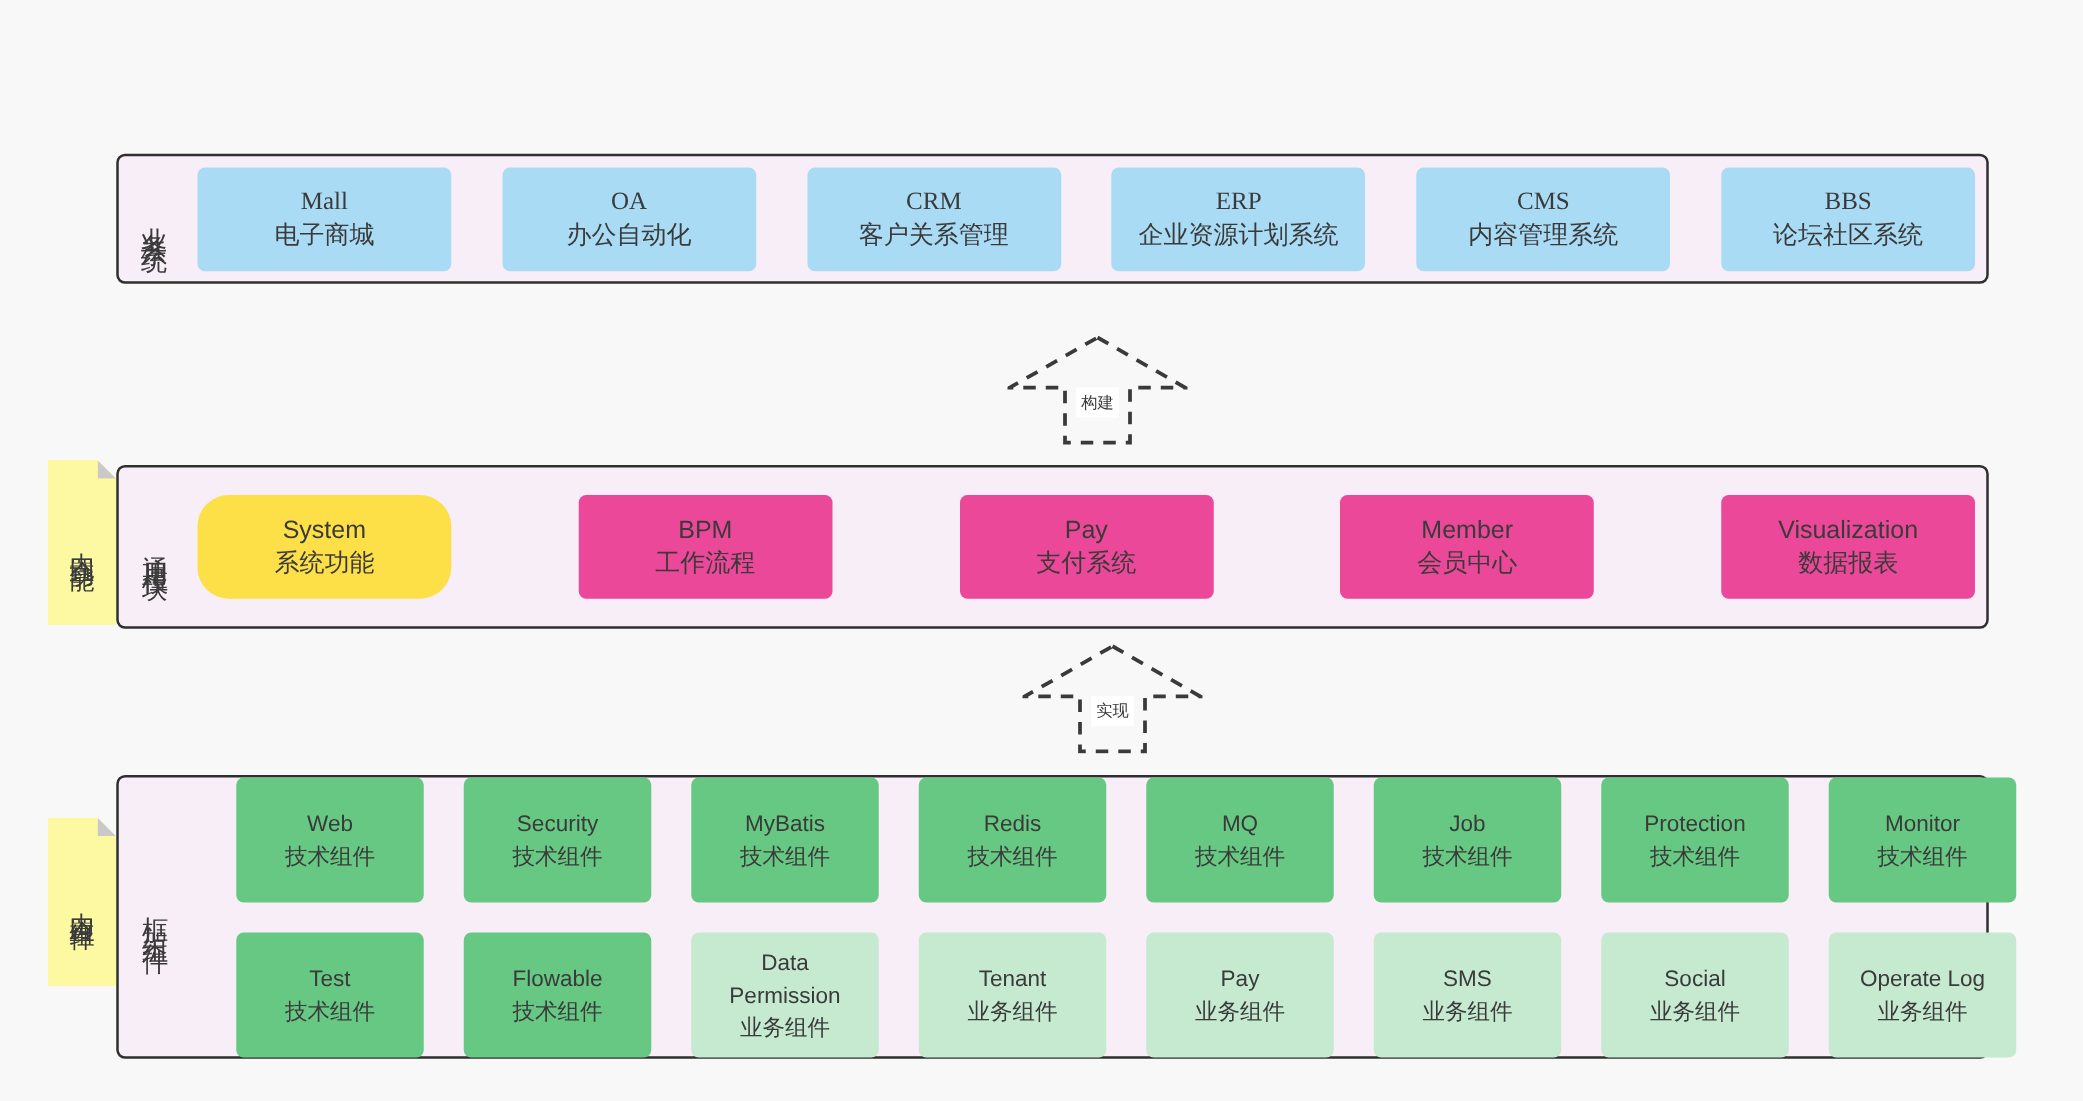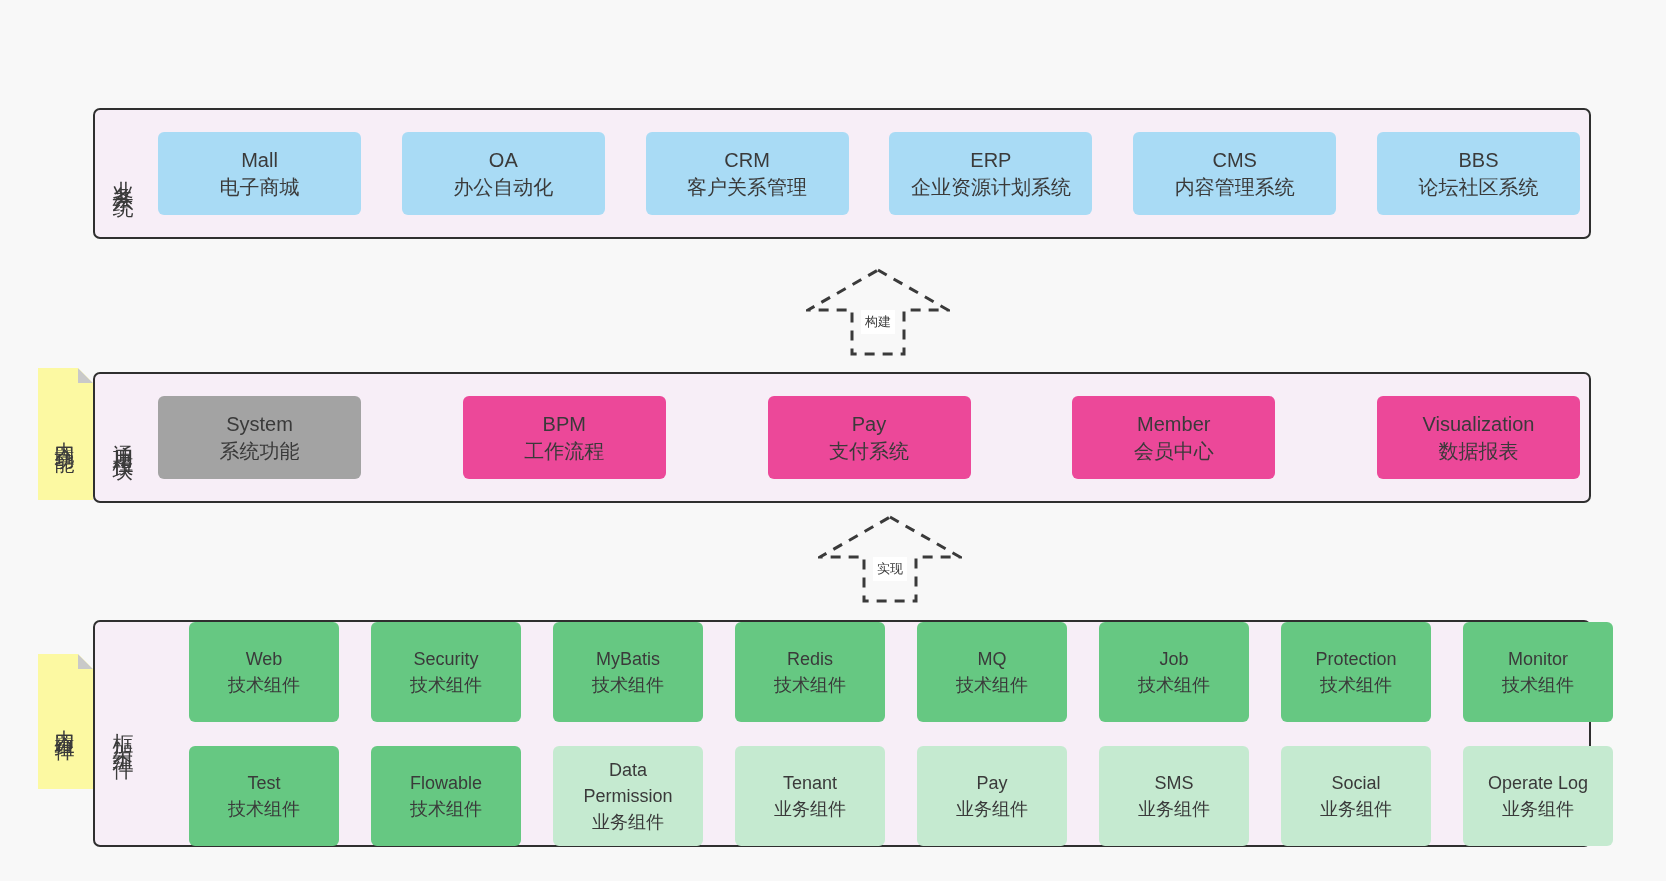--- a/index.html
+++ b/index.html
@@ -7,21 +7,21 @@
   body {
     width:1666px; height:881px; position:relative; overflow:hidden;
     background:#f8f8f8; color:#3a3a3a;
     font-family:"Liberation Sans","DejaVu Sans",sans-serif;
   }
   .section {
     position:absolute; left:93px; width:1498px;
     background:#f7eef7; border:2px solid #2f2f2f; border-radius:7px;
     display:flex; align-items:stretch; z-index:1;
   }
-  #sec-business   { top:108px; height:131px; }
+  #sec-business   { top:123px; height:104px;font-family:Liberation Serif, serif; }
   #sec-modules    { top:372px; height:131px; }
   #sec-components { top:620px; height:227px; }
   .v-label {
     writing-mode:vertical-rl; text-orientation:upright;
     font-size:21px; letter-spacing:5px; color:#3a3a3a;
     margin-left:12px; width:32px; text-align:center;
     display:flex; align-items:center; justify-content:center;
   }
   .v-label.tall { letter-spacing:9px; }
   .boxes-area {
@@ -30,21 +30,21 @@
   }
   #sec-components .boxes-area { padding:0 33px 0 18px; }
   .box-row { display:flex; justify-content:space-between; }
   .box {
     border-radius:6px; display:flex; flex-direction:column;
     align-items:center; justify-content:center; text-align:center;
   }
   .box.w6 { width:203px; height:83px; font-size:20px; line-height:27px; padding:0 8px; }
   .box.w8 { width:150px; height:100px; font-size:18px; line-height:26px; padding:16px 12px;margin-left:32px; }
   .blue   { background:#a9dbf5; }
-  .red    { background:#a3a3a3; }
+  .red    { background:#fde047;border-radius:25px; }
   .pink   { background:#ec4899; }
   .gdark  { background:#66c882; }
   .glight { background:#c5ead0; }
   .note {
     position:absolute; left:38px; width:55px; background:#fcf9a2; z-index:0;
     display:flex; align-items:center; justify-content:center;
     clip-path:polygon(0 0, calc(100% - 15px) 0, 100% 15px, 100% 100%, 0 100%);
   }
   #note-modules    { top:368px; height:132px; }
   #note-components { top:654px; height:135px; }

